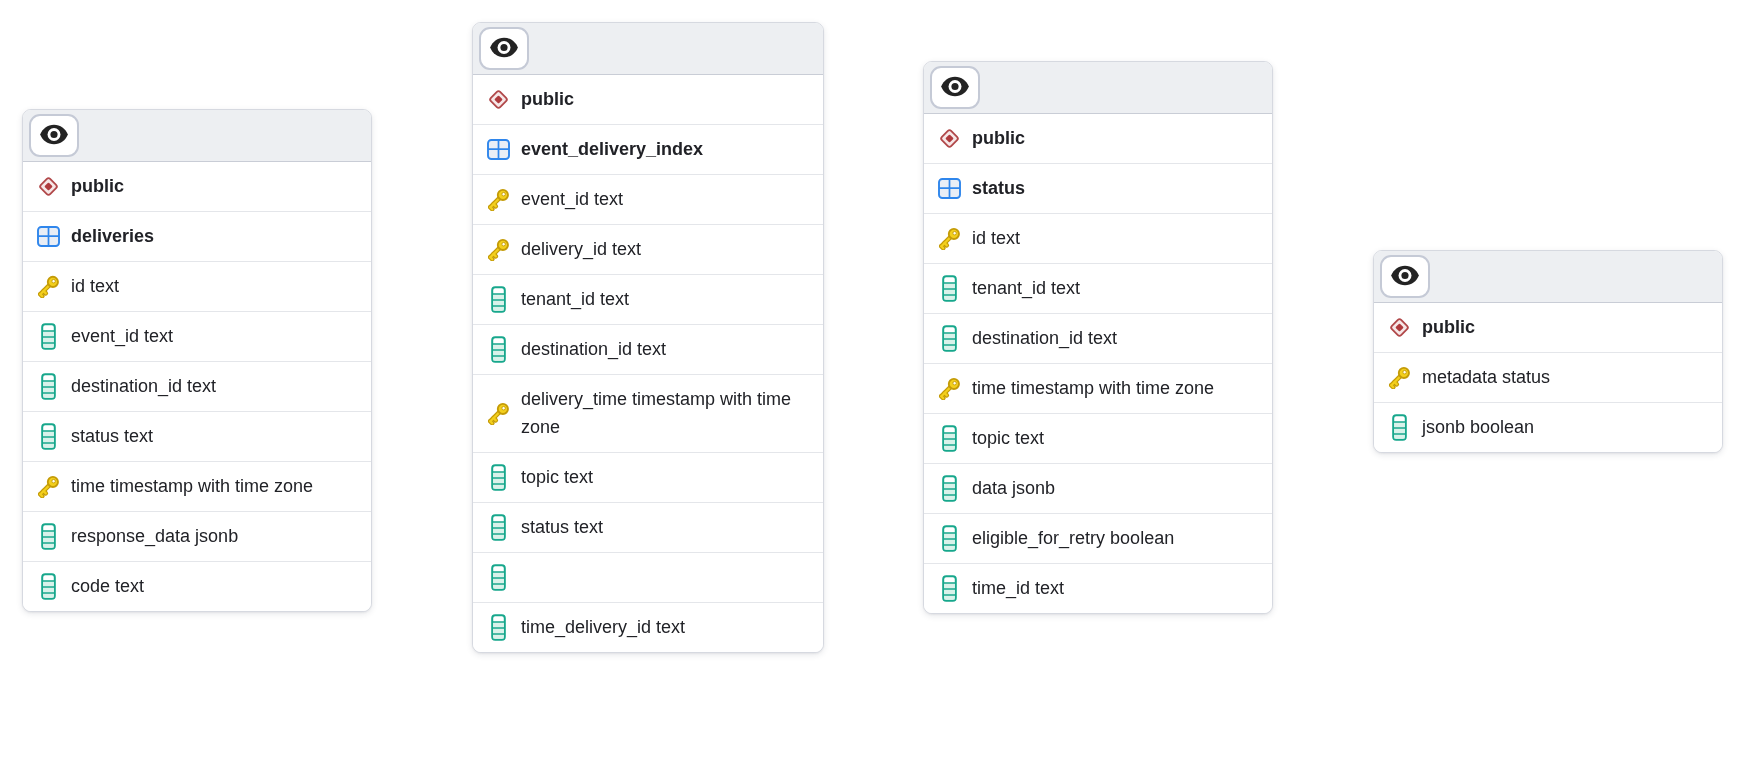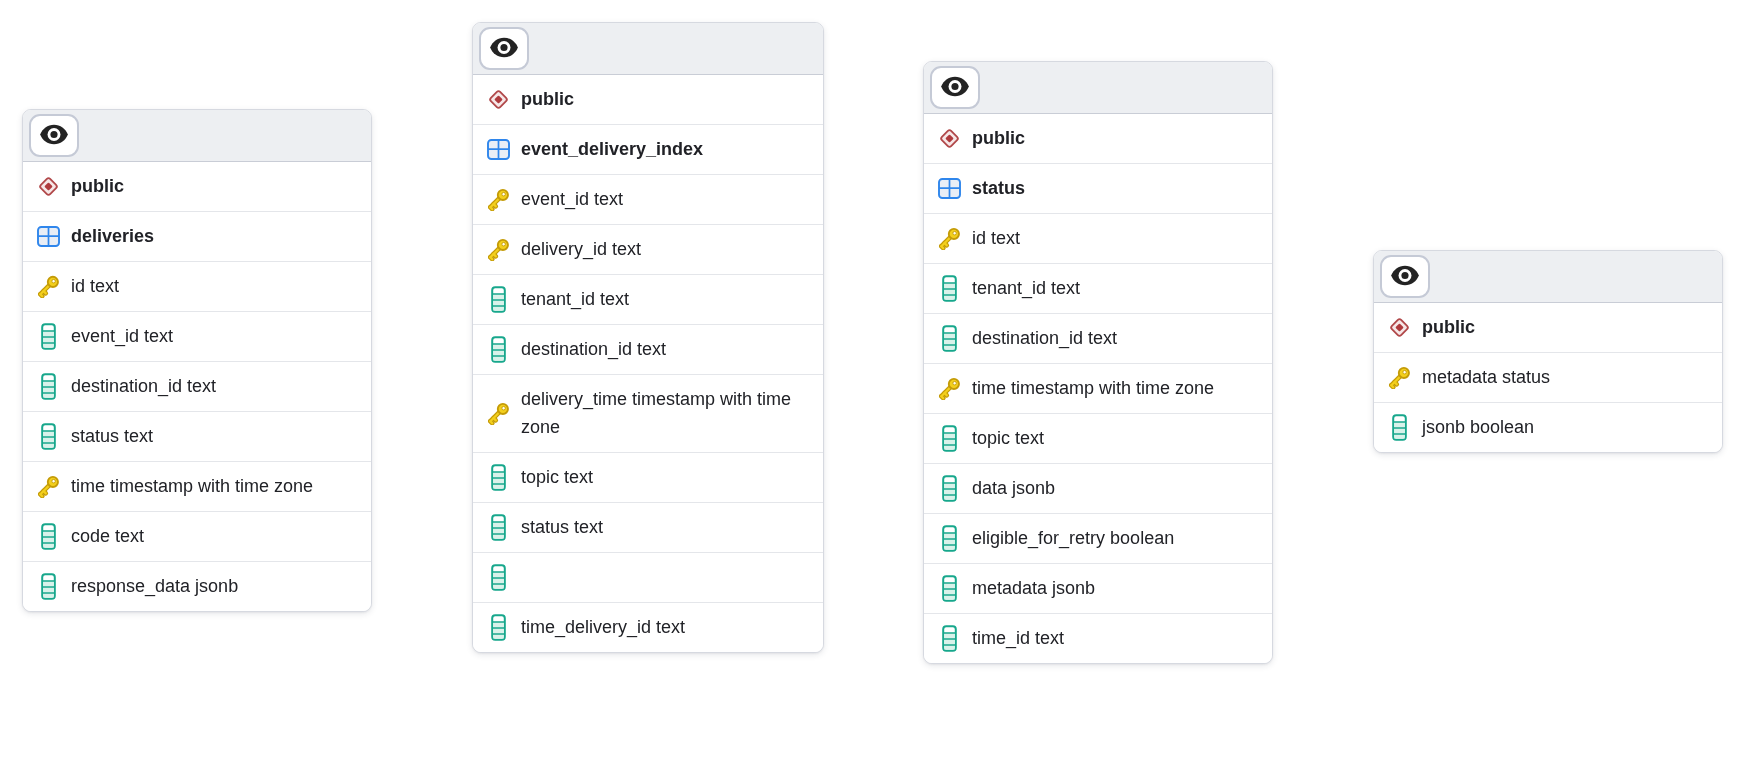--- a/index.html
+++ b/index.html
@@ -142,33 +142,33 @@
     <div class="row">
       <span class="ico">
           <svg width="15" height="27" viewBox="0 0 15 27">
             <rect x="1.2" y="1.2" width="12.6" height="24.6" rx="3" fill="#ffffff" stroke="#17a78c" stroke-width="2"></rect>
             <rect x="2.3" y="8.2" width="10.4" height="5.4" fill="#d9f2ea"></rect>
             <rect x="2.3" y="14.2" width="10.4" height="5.4" fill="#d9f2ea"></rect>
             <rect x="2.3" y="20.2" width="10.4" height="4.4" fill="#d9f2ea"></rect>
             <path d="M2 8H13.2M2 14H13.2M2 20H13.2" stroke="#17a78c" stroke-width="1.3" fill="none"></path>
           </svg>
         </span>
+      <span class="txt"><span>response_data</span> <span>jsonb</span></span>
+    </div>
+    <div class="row">
+      <span class="ico">
+          <svg width="15" height="27" viewBox="0 0 15 27">
+            <rect x="1.2" y="1.2" width="12.6" height="24.6" rx="3" fill="#ffffff" stroke="#17a78c" stroke-width="2"></rect>
+            <rect x="2.3" y="8.2" width="10.4" height="5.4" fill="#d9f2ea"></rect>
+            <rect x="2.3" y="14.2" width="10.4" height="5.4" fill="#d9f2ea"></rect>
+            <rect x="2.3" y="20.2" width="10.4" height="4.4" fill="#d9f2ea"></rect>
+            <path d="M2 8H13.2M2 14H13.2M2 20H13.2" stroke="#17a78c" stroke-width="1.3" fill="none"></path>
+          </svg>
+        </span>
       <span class="txt"><span>code</span> <span>text</span></span>
-    </div>
-    <div class="row">
-      <span class="ico">
-          <svg width="15" height="27" viewBox="0 0 15 27">
-            <rect x="1.2" y="1.2" width="12.6" height="24.6" rx="3" fill="#ffffff" stroke="#17a78c" stroke-width="2"></rect>
-            <rect x="2.3" y="8.2" width="10.4" height="5.4" fill="#d9f2ea"></rect>
-            <rect x="2.3" y="14.2" width="10.4" height="5.4" fill="#d9f2ea"></rect>
-            <rect x="2.3" y="20.2" width="10.4" height="4.4" fill="#d9f2ea"></rect>
-            <path d="M2 8H13.2M2 14H13.2M2 20H13.2" stroke="#17a78c" stroke-width="1.3" fill="none"></path>
-          </svg>
-        </span>
-      <span class="txt"><span>response_data</span> <span>jsonb</span></span>
     </div>
     </div>
     <div class="card" style="left: 472px; top: 22px; width: 352px;">
     <div class="card-header">
       <button class="eye-btn">
         <span><svg width="30" height="21" viewBox="0 0 26 18">
               <path d="M13 .5C7.5.5 2.9 4 1 9c1.9 5 6.5 8.5 12 8.5S23.1 14 25 9C23.1 4 18.5.5 13 .5Z" fill="#232323"></path>
               <circle cx="13" cy="9" r="5.6" fill="#fff"></circle>
               <circle cx="13" cy="9" r="3.1" fill="#232323"></circle>
             </svg></span>
@@ -452,32 +452,20 @@
     <div class="row">
       <span class="ico">
           <svg width="15" height="27" viewBox="0 0 15 27">
             <rect x="1.2" y="1.2" width="12.6" height="24.6" rx="3" fill="#ffffff" stroke="#17a78c" stroke-width="2"></rect>
             <rect x="2.3" y="8.2" width="10.4" height="5.4" fill="#d9f2ea"></rect>
             <rect x="2.3" y="14.2" width="10.4" height="5.4" fill="#d9f2ea"></rect>
             <rect x="2.3" y="20.2" width="10.4" height="4.4" fill="#d9f2ea"></rect>
             <path d="M2 8H13.2M2 14H13.2M2 20H13.2" stroke="#17a78c" stroke-width="1.3" fill="none"></path>
           </svg>
         </span>
-      <span class="txt"><span>metadata</span> <span>jsonb</span></span>
-    </div>
-    <div class="row">
-      <span class="ico">
-          <svg width="15" height="27" viewBox="0 0 15 27">
-            <rect x="1.2" y="1.2" width="12.6" height="24.6" rx="3" fill="#ffffff" stroke="#17a78c" stroke-width="2"></rect>
-            <rect x="2.3" y="8.2" width="10.4" height="5.4" fill="#d9f2ea"></rect>
-            <rect x="2.3" y="14.2" width="10.4" height="5.4" fill="#d9f2ea"></rect>
-            <rect x="2.3" y="20.2" width="10.4" height="4.4" fill="#d9f2ea"></rect>
-            <path d="M2 8H13.2M2 14H13.2M2 20H13.2" stroke="#17a78c" stroke-width="1.3" fill="none"></path>
-          </svg>
-        </span>
       <span class="txt"><span>time_id</span> <span>text</span></span>
     </div>
     </div>
     <div class="card" style="left: 1373px; top: 250px; width: 350px;">
     <div class="card-header">
       <button class="eye-btn">
         <span><svg width="30" height="21" viewBox="0 0 26 18">
               <path d="M13 .5C7.5.5 2.9 4 1 9c1.9 5 6.5 8.5 12 8.5S23.1 14 25 9C23.1 4 18.5.5 13 .5Z" fill="#232323"></path>
               <circle cx="13" cy="9" r="5.6" fill="#fff"></circle>
               <circle cx="13" cy="9" r="3.1" fill="#232323"></circle>

